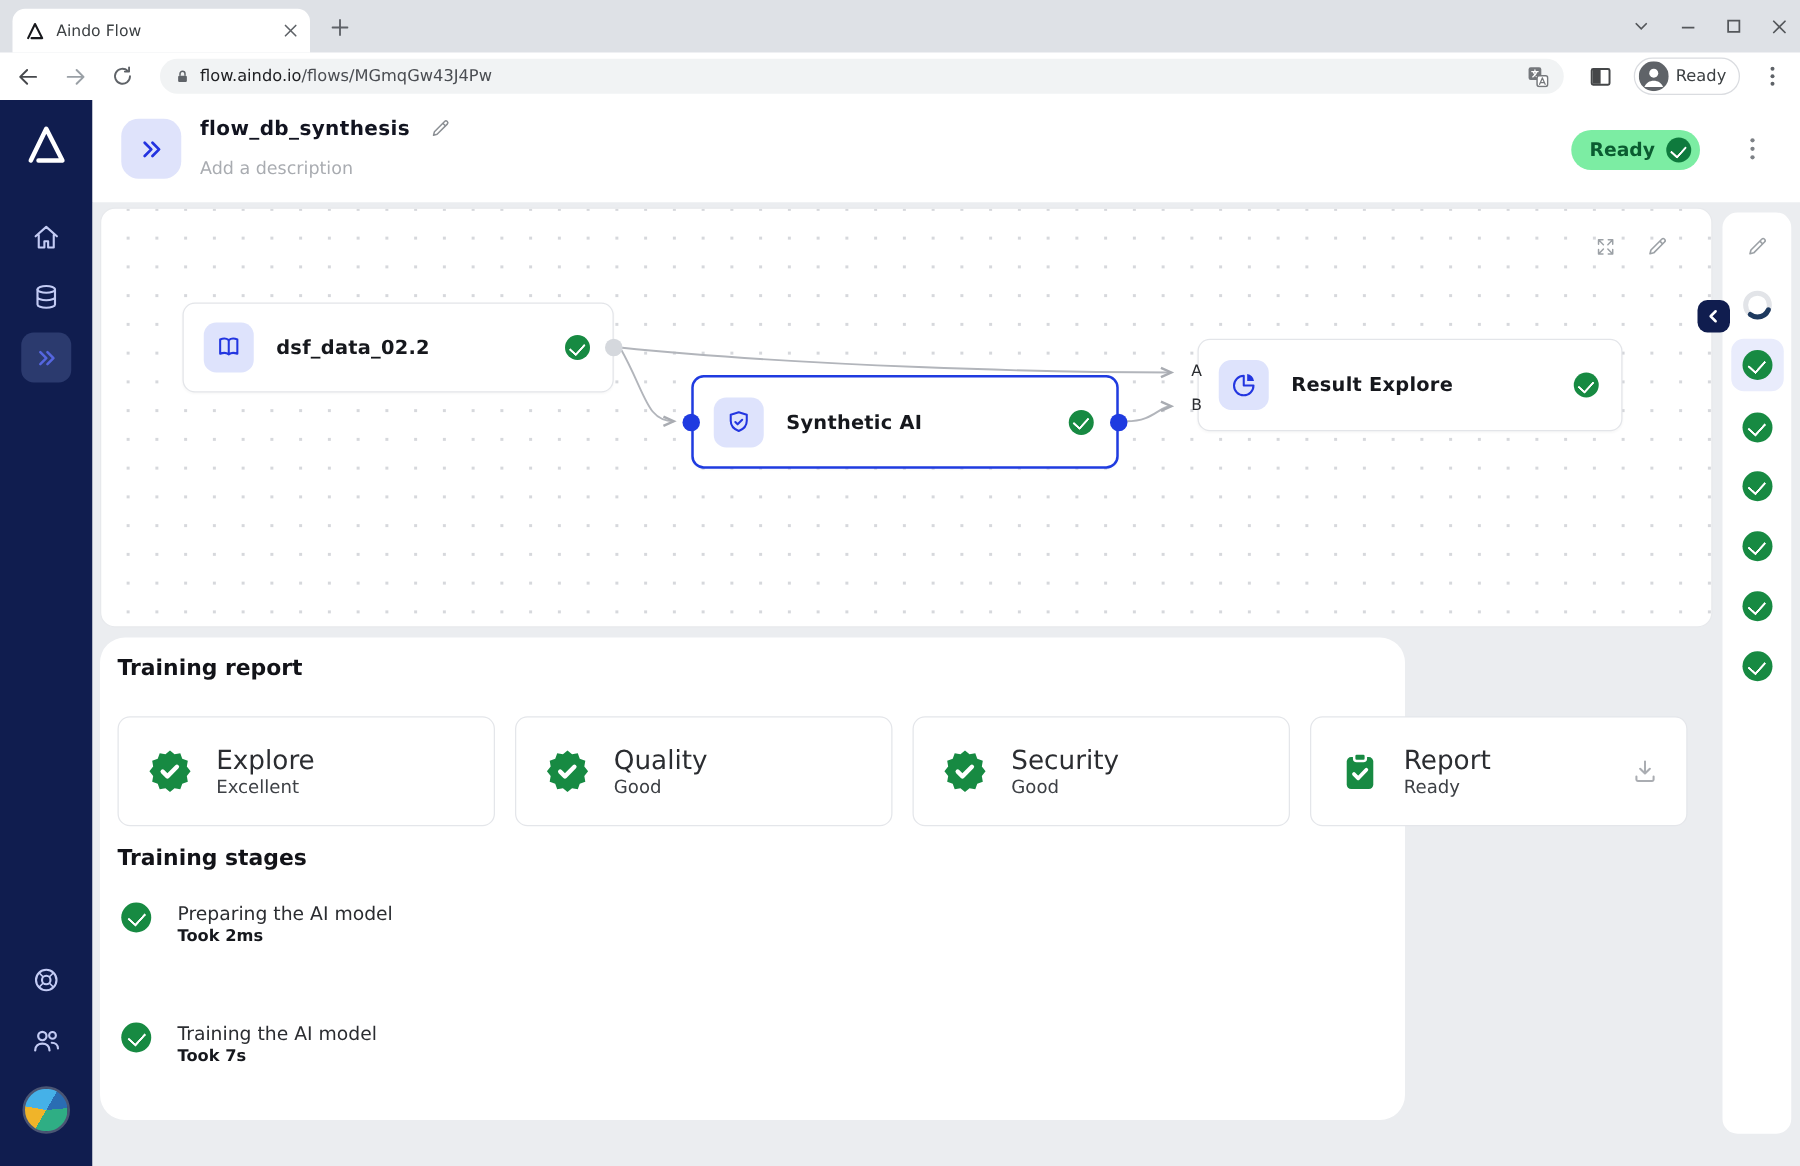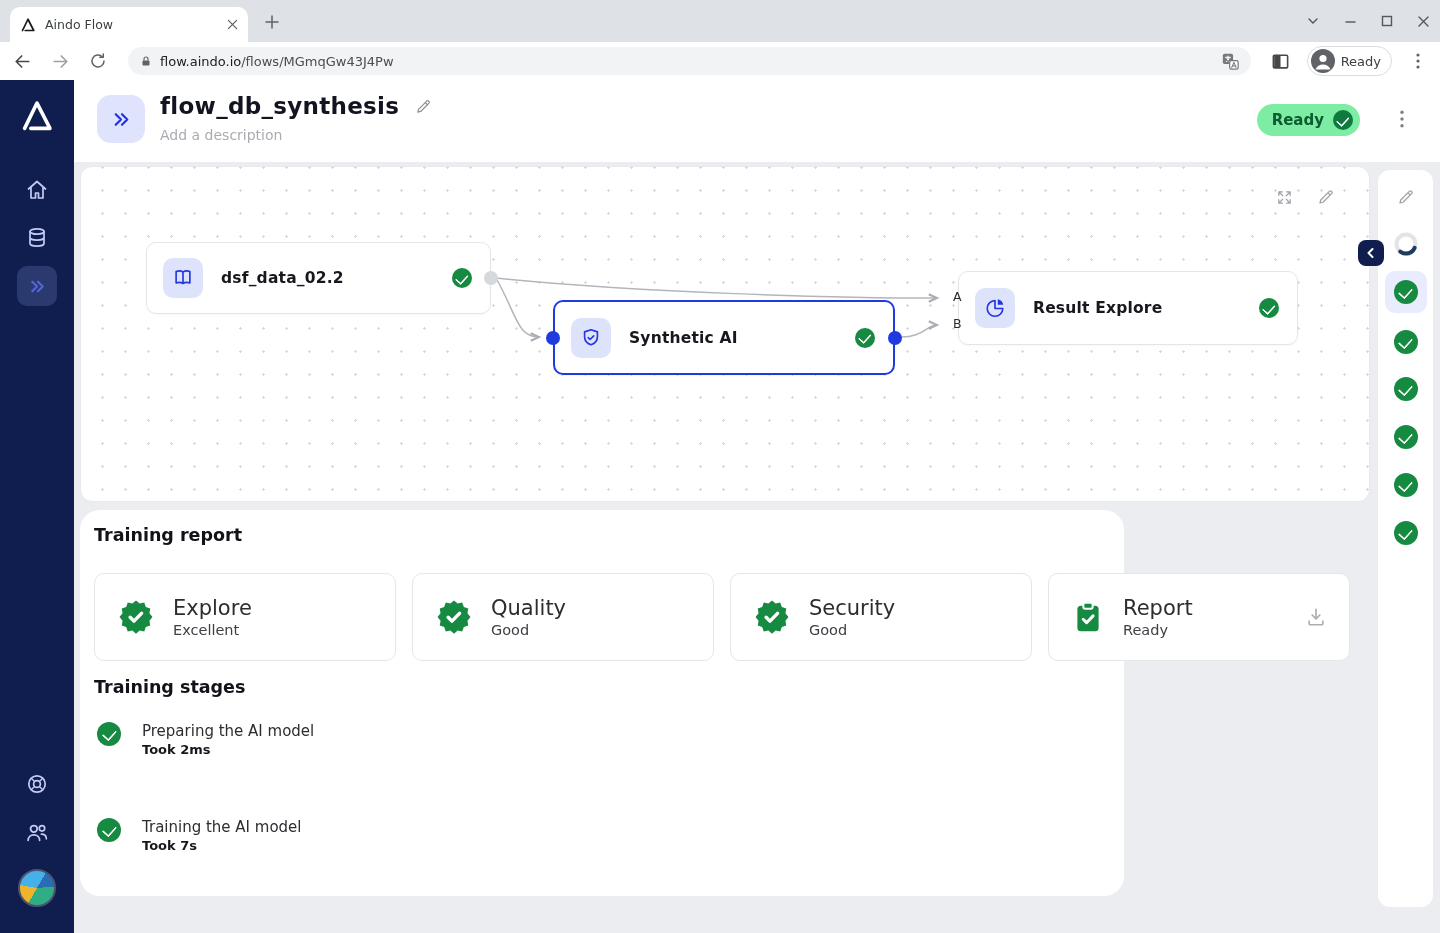--- a/index.html
+++ b/index.html
@@ -32,21 +32,21 @@
   
   .app { position:relative; height:853px; background:#ebedf0; }
   .side { position:absolute; left:0; top:0; width:74px; height:853px; background:#101d4f; }
   .side .icon { position:absolute; left:50%; transform:translateX(-50%); }
   .side-active { position:absolute; left:17px; top:186px; width:40px; height:40px;
     background:#2b3a6e; border-radius:10px; display:flex; align-items:center; justify-content:center; }
   .main { position:absolute; left:74px; top:0; right:0; height:853px; }
   .apphead { position:relative; height:82px; background:#fff; }
   .hbtn { position:absolute; left:23px; top:15px; width:48px; height:48px; background:#dfe3fb;
     border-radius:14px; display:flex; align-items:center; justify-content:center; }
-  .htitle { position:absolute; left:86px; top:13px; font-size:23px; font-weight:700;
+  .htitle { position:absolute; left:86px; top:13px; font-size:16px; font-weight:700;
     color:#121420; letter-spacing:.3px; display:flex; align-items:center; gap:16px; }
   .hdesc { position:absolute; left:86px; top:47px; font-size:14px; color:#a9acb1; }
   .ready { position:absolute; right:80px; top:24px; height:32px; background:#7ceda3;
     border-radius:16px; display:flex; align-items:center; gap:9px; padding:0 7px 0 15px; }
   .ready-label { font-size:15px; font-weight:700; color:#0b5c31; }
   .hdots { position:absolute; right:36px; top:30px; }
 
   .content { position:absolute; left:0; top:82px; right:0; bottom:0; background:#ebedf0; }
 
   

